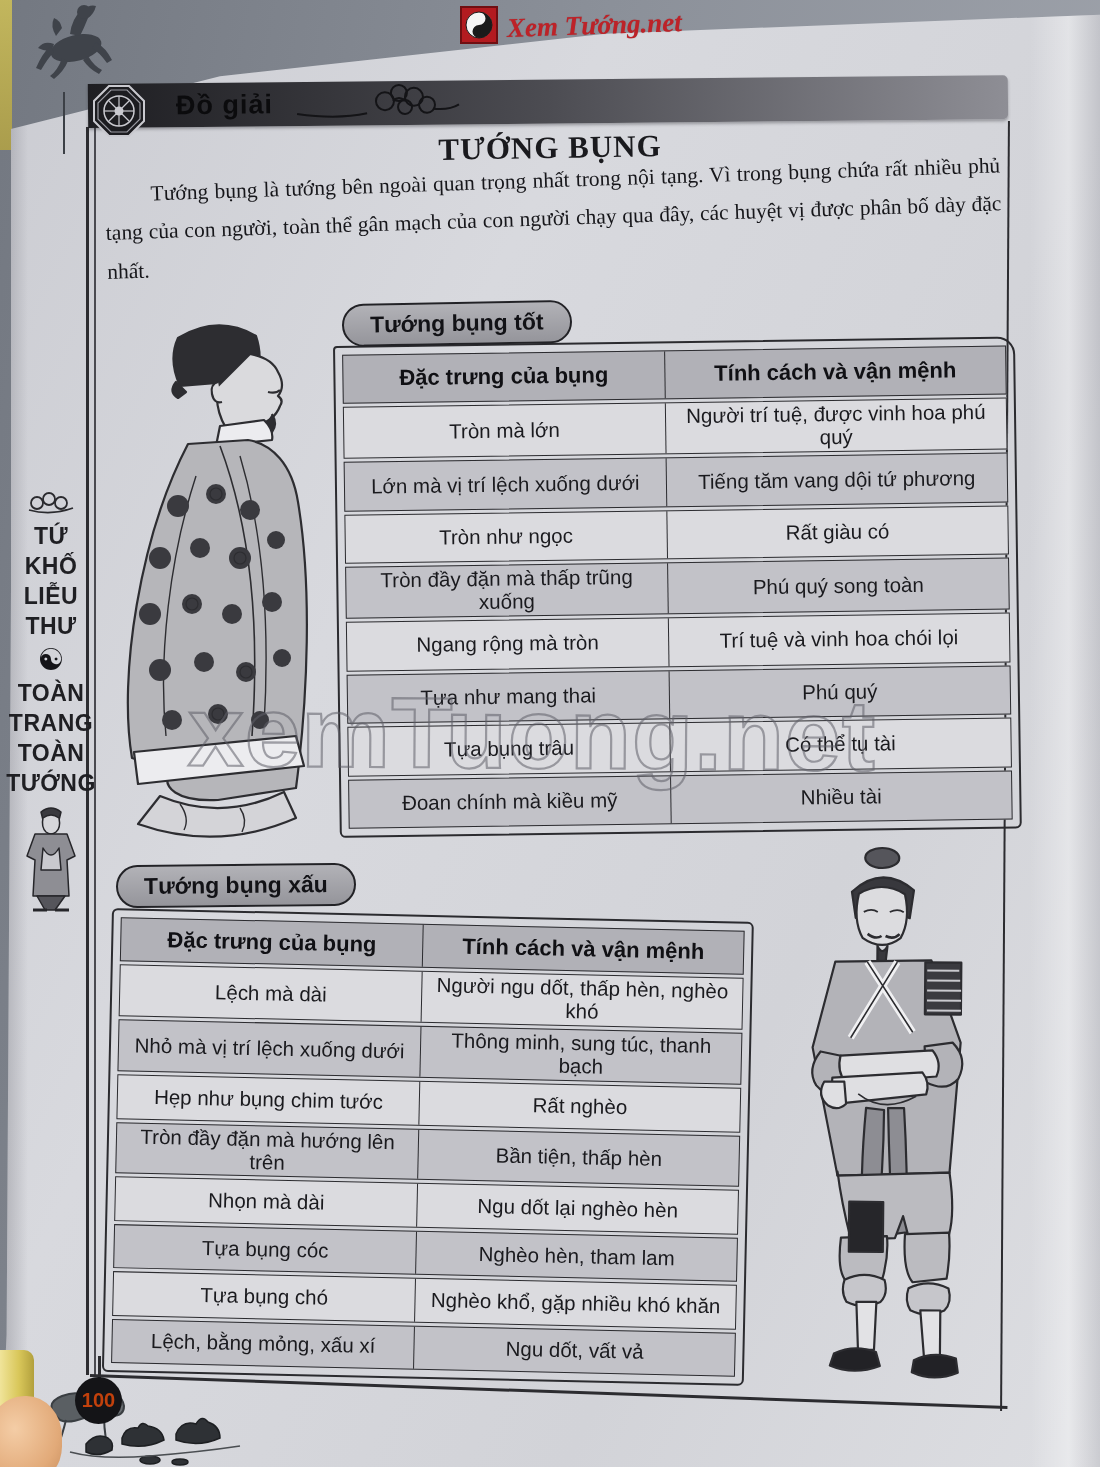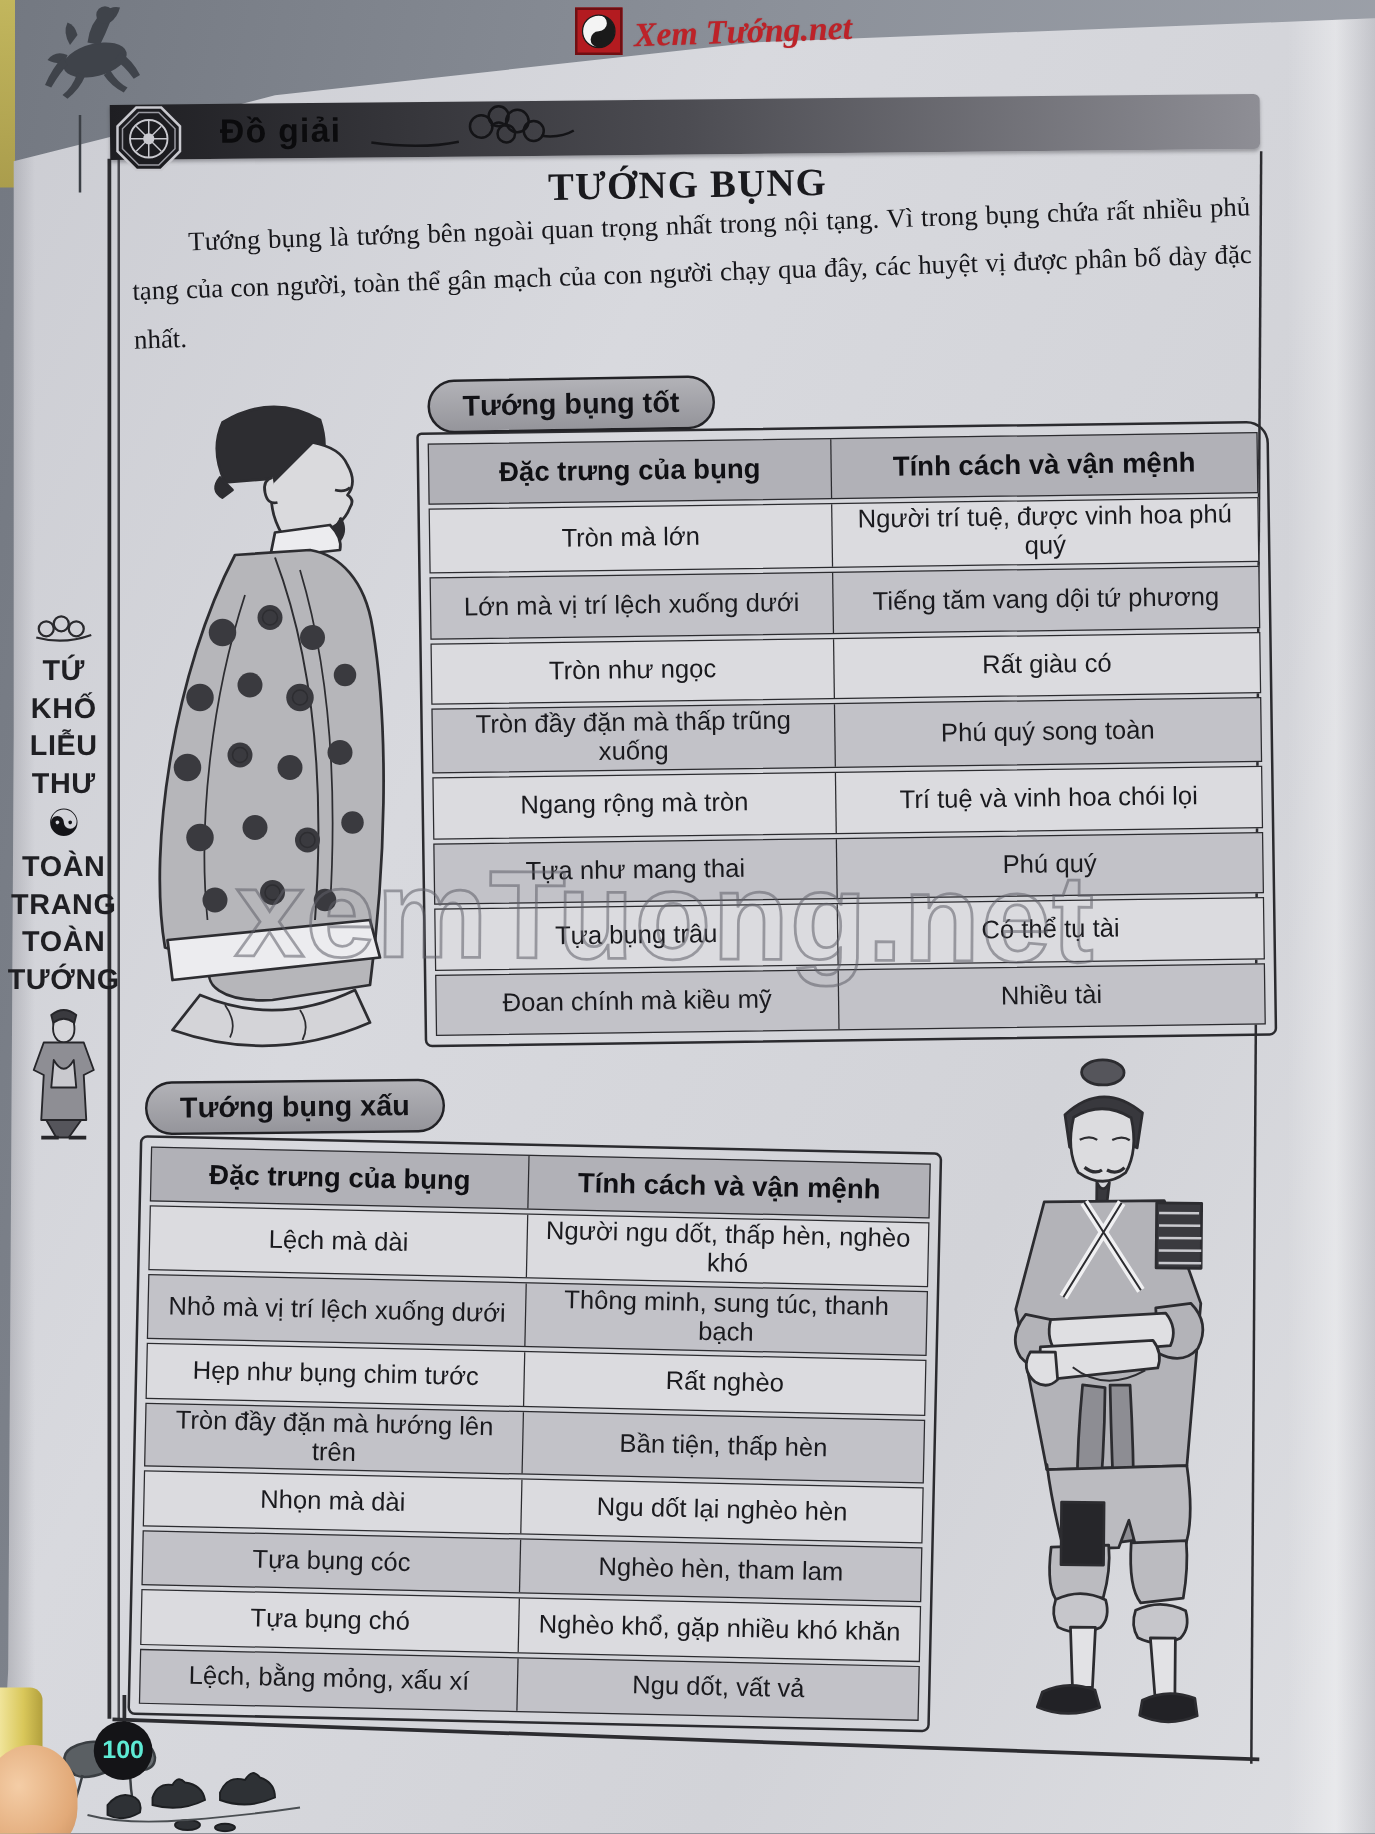--- a/index.html
+++ b/index.html
@@ -78,21 +78,21 @@
   .horse-stem{position:absolute;left:63px;top:92px;width:2px;height:62px;background:#3c4046;z-index:5;}
   .sliver-top{position:absolute;left:0;top:0;width:12px;height:150px;
     background:linear-gradient(#d6c654,#b8a63f);opacity:.8;}
   .pages-yellow{position:absolute;left:0;top:1350px;width:34px;height:117px;
     background:linear-gradient(90deg,#f0e49a,#d9c75a 55%,#b2a03d);border-radius:0 10px 6px 0;}
   .finger{position:absolute;left:-14px;top:1396px;width:76px;height:86px;
     background:radial-gradient(ellipse at 38% 38%,#f4cda6,#e2aa79 65%,#c78e5e);
     border-radius:52% 48% 42% 50%;z-index:3;}
   
   .page-num{position:absolute;left:75px;top:1377px;width:47px;height:47px;border-radius:50%;
-    background:#141417;color:#5eead4;display:flex;align-items:center;justify-content:center;
+    background:#141417;color:#c2410c;display:flex;align-items:center;justify-content:center;
     font-weight:800;font-size:20px;z-index:4;}
   .ducks{position:absolute;left:30px;top:1386px;z-index:2;}
   .fig{position:absolute;z-index:1;}
   .fig1{left:100px;top:296px;}
   .fig2{left:762px;top:842px;transform:rotate(.5deg);}
   .sb-fig{margin-top:2px;}
 </style>
 </head>
 <body>
 

